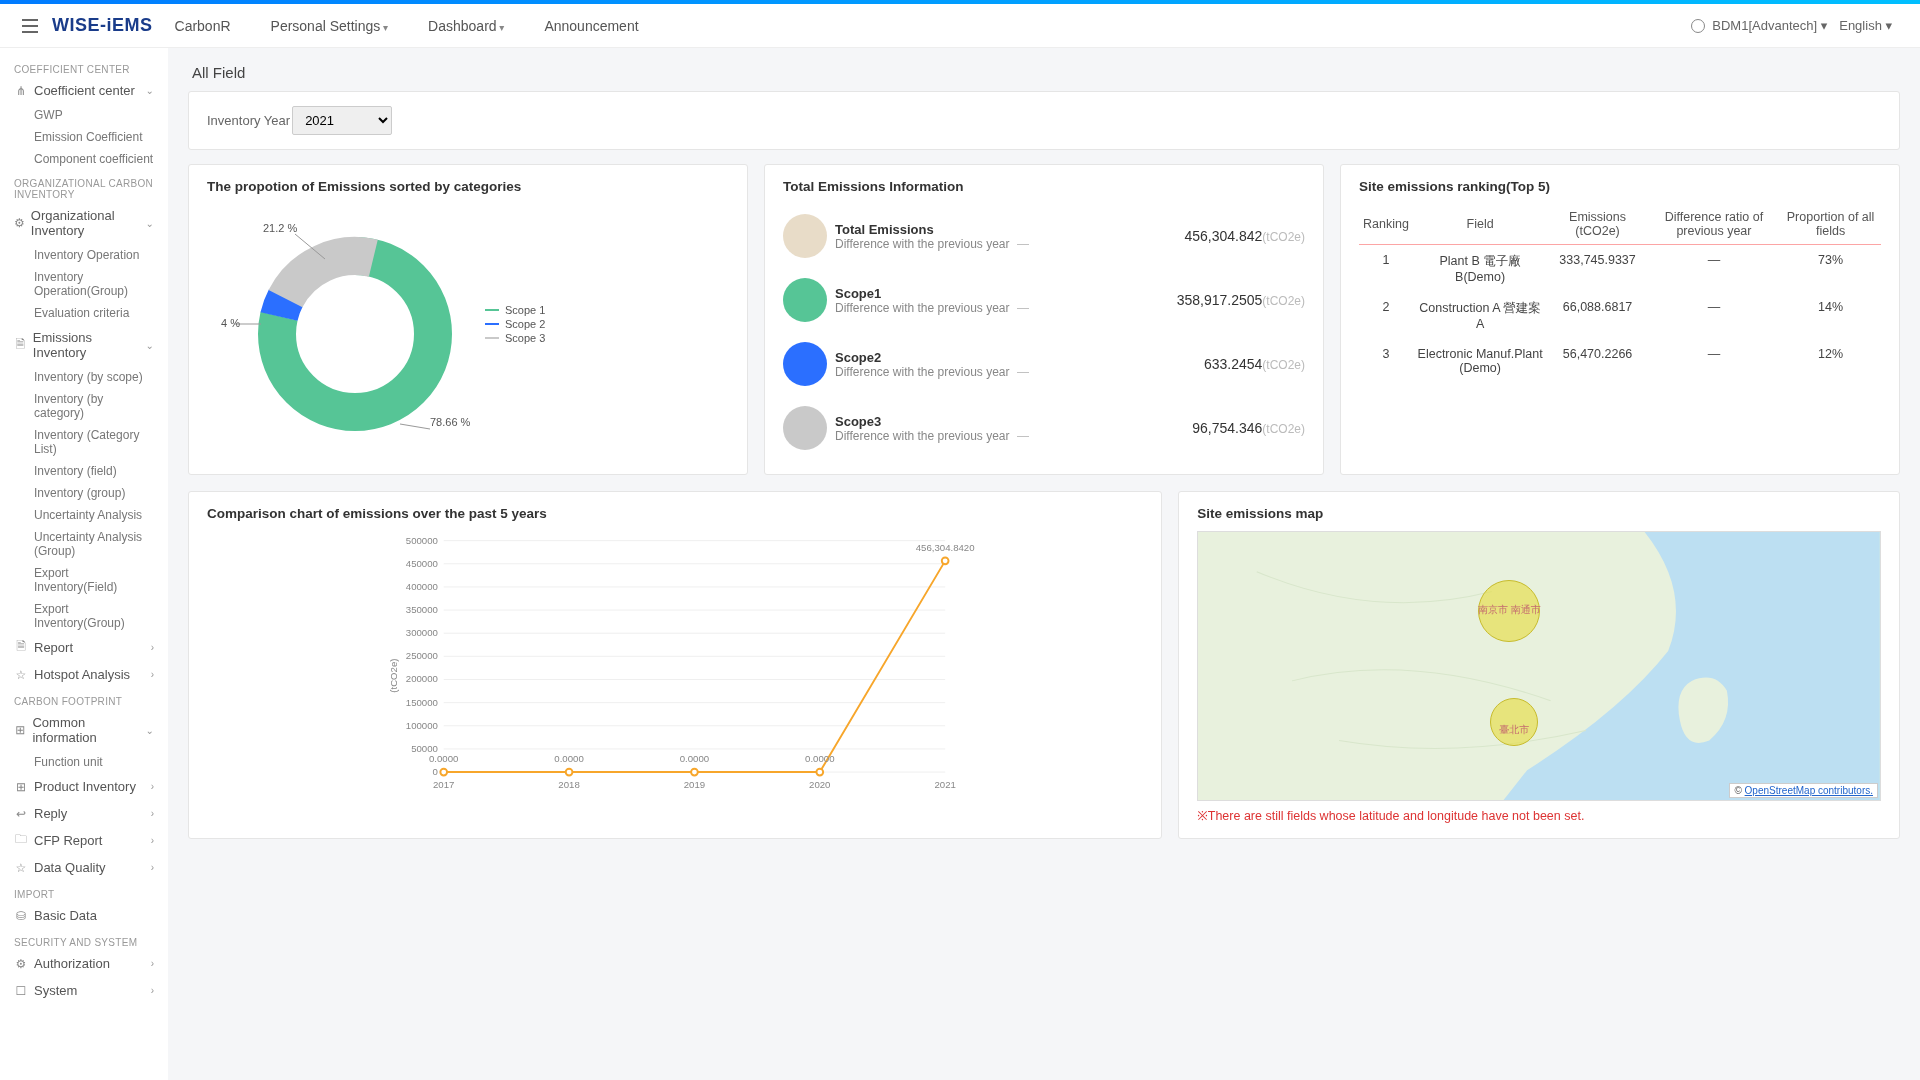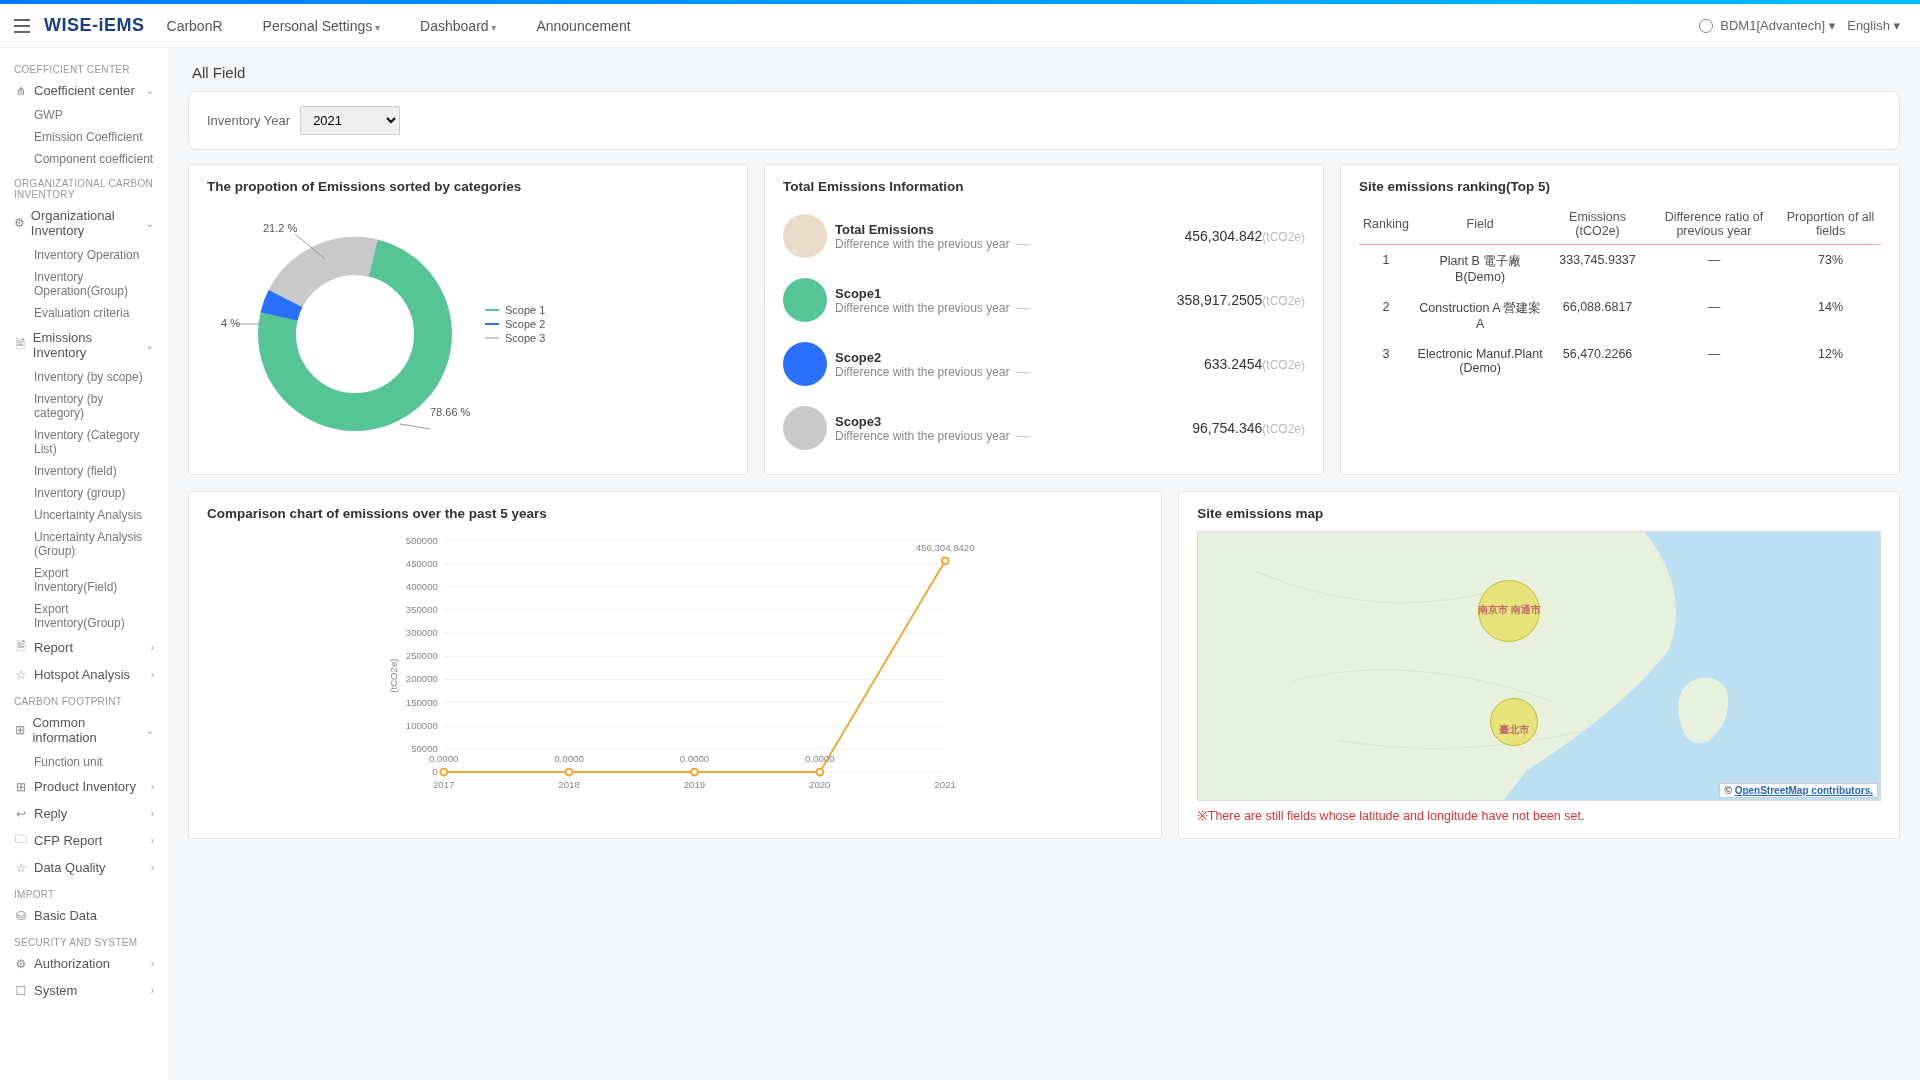--- a/index.html
+++ b/index.html
@@ -1,37 +1,37 @@
 <!DOCTYPE html>
 <html><head>
 <meta charset="utf-8">
 <style>
 * { box-sizing: border-box; margin: 0; padding: 0; }
 body { font-family: -apple-system, "Segoe UI", Arial, sans-serif; font-size: 13px; color: #333; background: #f5f6f8; overflow: hidden; }
 .topbar { height: 4px; background: linear-gradient(90deg, #007bff, #00bfff); }
-.header { height: 44px; background: #fff; display: flex; align-items: center; padding: 0 8px; border-bottom: 1px solid #eee; }
+.header { height: 44px; background: #fff; display: flex; align-items: center; padding: 0 16px; border-bottom: 1px solid #eee; }
 .hamburger { width: 28px; display: flex; flex-direction: column; gap: 4px; padding: 6px; cursor: pointer; }
 .hamburger span { height: 2px; background: #666; }
 .logo { font-weight: 700; font-size: 18px; color: #1a3c8a; margin: 0 12px 0 8px; letter-spacing: 0.5px; }
 .nav-items { display: flex; align-items: center; gap: 20px; }
 .nav-link { padding: 6px 10px; color: #555; cursor: pointer; font-size: 14px; }
 .nav-link .caret::after { content: " ▾"; font-size: 10px; color: #888; }
 .header-right { margin-left: auto; display: flex; align-items: center; gap: 12px; padding-right: 12px; color: #666; font-size: 13px; }
 .user-icon { display: inline-block; width: 14px; height: 14px; border: 1.5px solid #888; border-radius: 50%; position: relative; margin-right: 4px; vertical-align: middle;}
 .layout { display: flex; height: calc(100vh - 48px); }
 .sidebar { width: 168px; background: #fff; overflow-y: auto; font-size: 12.5px; color: #666; padding: 8px 0 40px; }
 .side-section { padding: 8px 14px 2px; font-size: 10px; color: #999; letter-spacing: 0.3px; }
 .side-item { padding: 6px 14px; display: flex; align-items: center; gap: 6px; cursor: pointer; color: #555; }
 .side-item.parent { font-size: 13px; }
 .side-item .chev { margin-left: auto; font-size: 10px; color: #999; }
 .side-sub { padding: 4px 14px 4px 34px; color: #777; cursor: pointer; font-size: 12px; }
 .side-icon { width: 14px; height: 14px; display: inline-flex; align-items: center; justify-content: center; color: #888; font-size: 12px; }
 .main { flex: 1; overflow-y: auto; padding: 0 0 20px; }
 .page-title { padding: 16px 24px 10px; font-size: 15px; color: #444; }
-.filter-card { margin: 0 20px 14px; background: #fff; border: 1px solid #e5e5e5; border-radius: 9px; padding: 14px 18px; display: flex; align-items: center; gap: 10px; }
+.filter-card { margin: 0 20px 14px; background: #fff; border: 1px solid #e5e5e5; border-radius: 3px; padding: 14px 18px; display: flex; align-items: center; gap: 2px; }
 .filter-card label { font-size: 13px; color: #666; }
 .filter-card select { width: 100px; padding: 5px 8px; border: 1px solid #ccc; border-radius: 2px; font-size: 13px; }
 .grid { display: grid; grid-template-columns: repeat(3, 1fr); gap: 16px; margin: 0 20px 16px; }
 .card { background: #fff; border: 1px solid #e5e5e5; border-radius: 3px; padding: 14px 18px; }
 .card-title { font-weight: 600; font-size: 13.5px; color: #333; margin-bottom: 10px; }
 .grid2 { display: grid; grid-template-columns: 1.35fr 1fr; gap: 16px; margin: 0 20px; }
 
 .donut-wrap { display: flex; align-items: center; }
 .donut-area { position: relative; width: 260px; height: 240px; margin-left: 18px; }
 .donut-label { position: absolute; font-size: 11px; color: #555; }
@@ -47,21 +47,21 @@
 .em-val { font-size: 14px; color: #333; }
 .em-unit { color: #bbb; font-size: 12px; }
 .dash { color: #bbb; margin-left: 4px; }
 
 table.rank { width: 100%; border-collapse: collapse; font-size: 12.5px; }
 table.rank th { text-align: center; font-weight: 500; color: #555; padding: 6px 4px; border-bottom: 1px solid #fca5a5; }
 table.rank td { text-align: center; padding: 8px 4px; color: #444; vertical-align: top; }
 
 .chart-svg { width: 100%; height: 270px; }
 .axis-text { font-size: 10px; fill: #888; }
-.map { background: #d8ecd8; height: 270px; position: relative; border: 1px solid #ddd; overflow: hidden; font-weight: bold; }
+.map { background: #d8ecd8; height: 270px; position: relative; border: 1px solid #ddd; overflow: hidden; }
 .map-note { color: #d33; font-size: 12.5px; margin-top: 6px; }
 .map-attrib { position: absolute; bottom: 2px; right: 2px; background: #fff; border: 1px solid #ccc; padding: 1px 4px; font-size: 10px; color: #555; }
 .map-attrib a { color: #2265cc; }
 .bubble { position: absolute; border-radius: 50%; background: rgba(230,220,60,0.6); border: 1px solid #c7bb2d; }
 .bubble-label { position: absolute; font-size: 10px; color: #c46b6f; transform: translate(-50%,-50%); white-space: nowrap;}
 </style>
 </head>
 <body>
 
 <div class="topbar"></div>
@@ -199,21 +199,21 @@
                 <circle r="78" fill="none" stroke="#56c596" stroke-width="38" stroke-dasharray="385 490" transform="rotate(-90)"></circle>
                 <circle r="78" fill="none" stroke="#2b6fff" stroke-width="38" stroke-dasharray="20 490" transform="rotate(193)"></circle>
                 <circle r="78" fill="none" stroke="#c9c9c9" stroke-width="38" stroke-dasharray="104 490" transform="rotate(207)"></circle>
               </g>
               <line x1="100" y1="55" x2="70" y2="30" stroke="#999" stroke-width="1"></line>
               <line x1="36" y1="120" x2="10" y2="120" stroke="#999" stroke-width="1"></line>
               <line x1="175" y1="220" x2="205" y2="225" stroke="#999" stroke-width="1"></line>
             </svg>
             <div class="donut-label" style="top:18px;left:38px">21.2 %</div>
             <div class="donut-label" style="top:113px;left:-4px">4 %</div>
-            <div class="donut-label" style="top:202px;left:205px">78.66 %</div>
+            <div class="donut-label" style="top:212px;left:205px">78.66 %</div>
           </div>
           <div class="legend" id="donut-legend">
               <div><span class="sw" style="background:#56c596"></span>Scope 1</div>
               <div><span class="sw" style="background:#2b6fff"></span>Scope 2</div>
               <div><span class="sw" style="background:#c9c9c9"></span>Scope 3</div>
             </div>
         </div>
       </div>
 
       <div class="card">

